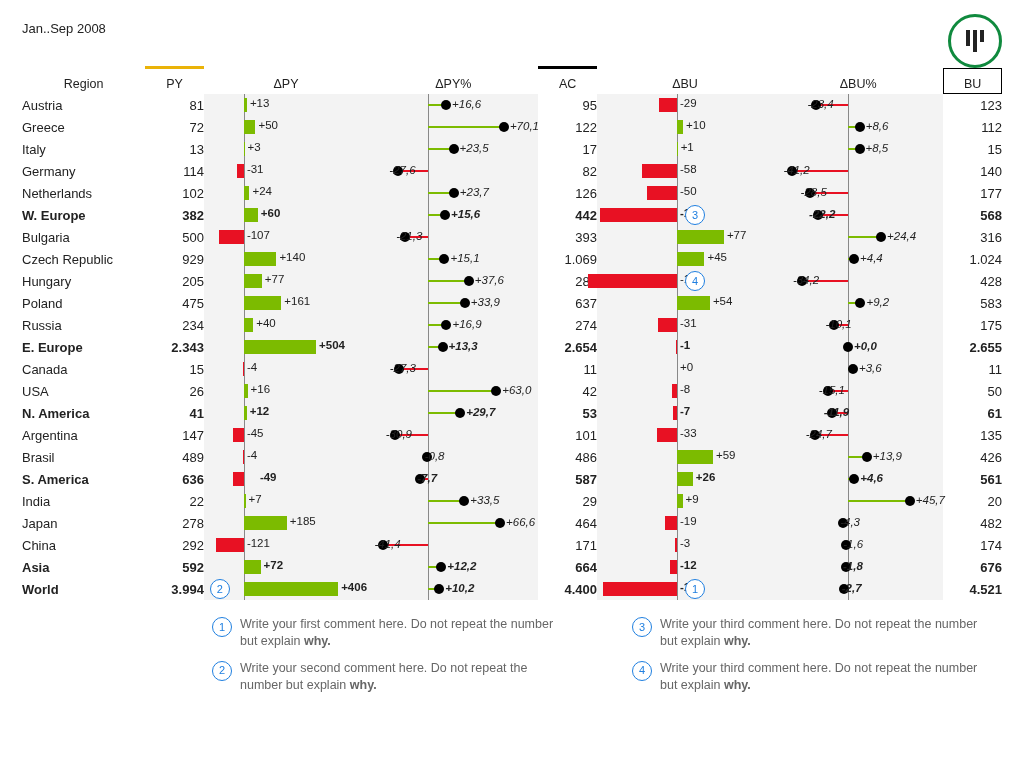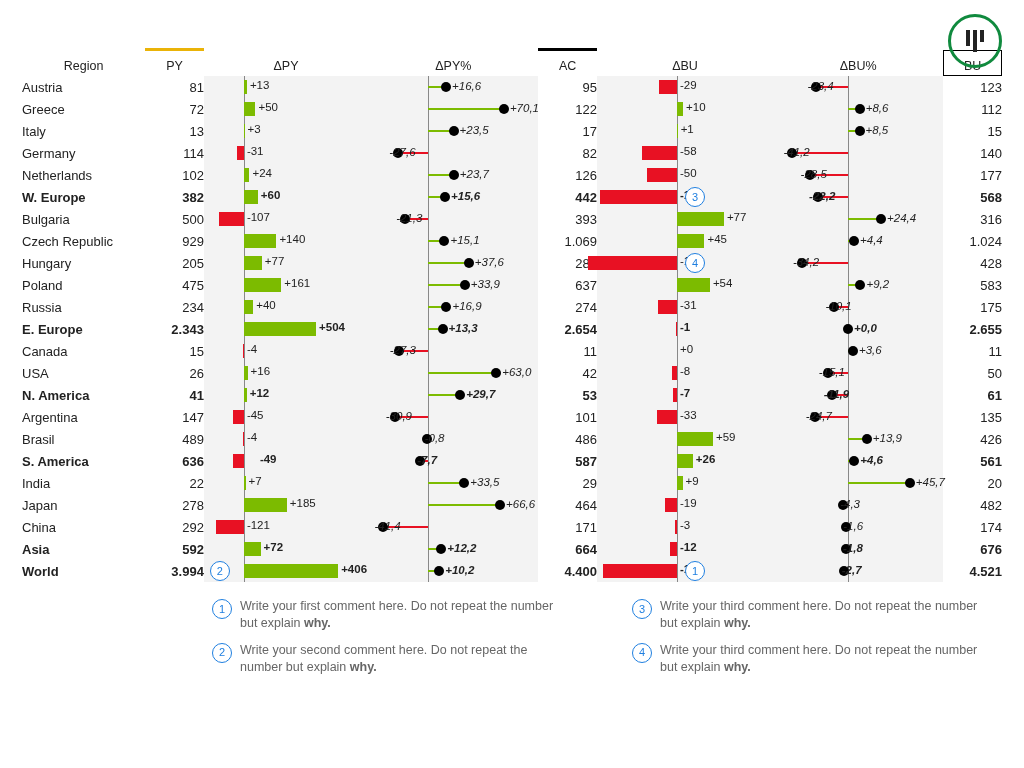--- a/index.html
+++ b/index.html
@@ -44,20 +44,21 @@
 <body>
 
 <div class="page">
   <div class="logo">
       <div class="bars">
         <span style="height:16px"></span>
         <span style="height:22px"></span>
         <span style="height:12px"></span>
       </div>
     </div>
+  <div class="sub">Jan..Sep 2008</div>
 
   <table class="tbl">
     <thead>
         <tr>
       <th class="hdr-region col-region">Region</th>
       <th class="hdr-py col-num">PY</th>
       <th class="col-dpy">ΔPY</th>
       <th class="col-dpyp">ΔPY%</th>
       <th class="hdr-ac col-num">AC</th>
       <th class="col-dbu">ΔBU</th>

